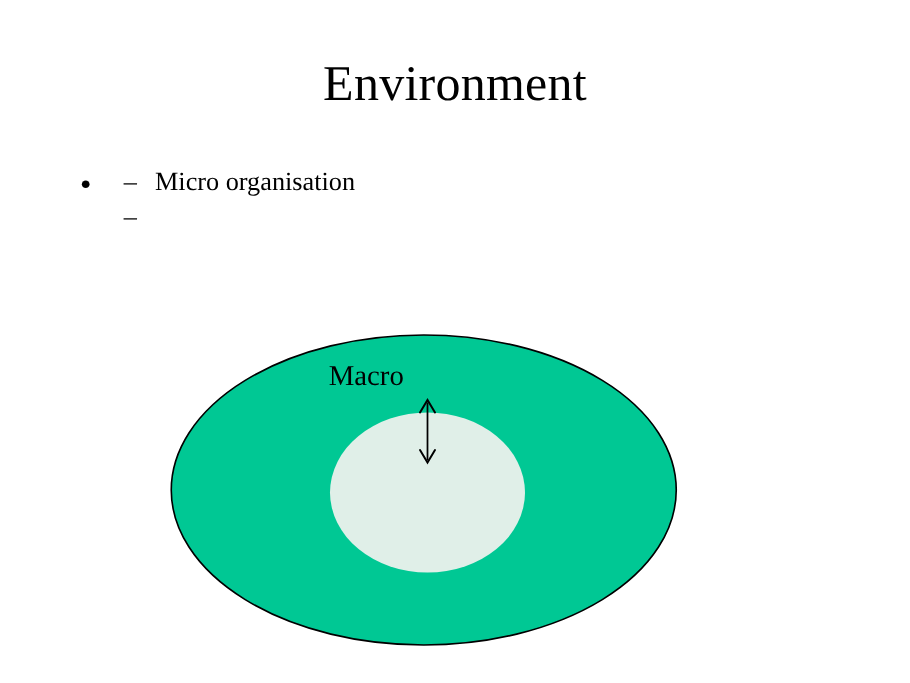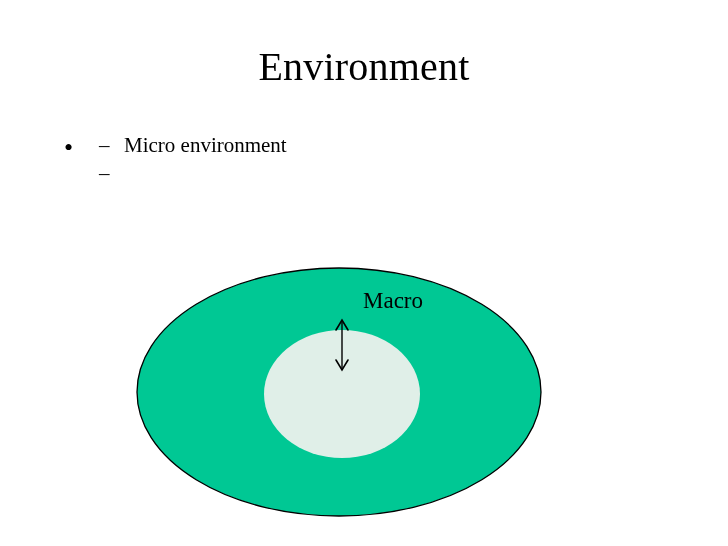--- a/index.html
+++ b/index.html
@@ -82,21 +82,21 @@
     width: 420px;
     height: 268px;
   }
   #diagram svg {
     display: block;
     width: 420px;
     height: 268px;
   }
   .diagram-label {
     position: absolute;
-    text-align: right;
+    text-align: left;
     font-size: 23px;
     line-height: 26px;
     color: #000000;
     white-space: nowrap;
   }
   #macro-label {
     left: 133px;
     top: 28px;
     width: 160px;
   }
@@ -114,21 +114,21 @@
   <div id="slide-title">Environment</div>
 
   <div id="bullet-list">
 
     <div class="bullet-l1">
       <span class="marker">•</span>
     </div>
 
     <div class="bullet-l2">
       <span class="marker">–</span>
-      <span>Micro environment</span>
+      <span>Micro organisation</span>
     </div>
 
     <div class="bullet-l2">
       <span class="marker">–</span>
     </div>
 
   </div>
 
   <div id="diagram">
     <svg viewBox="0 0 420 268" xmlns="http://www.w3.org/2000/svg">

